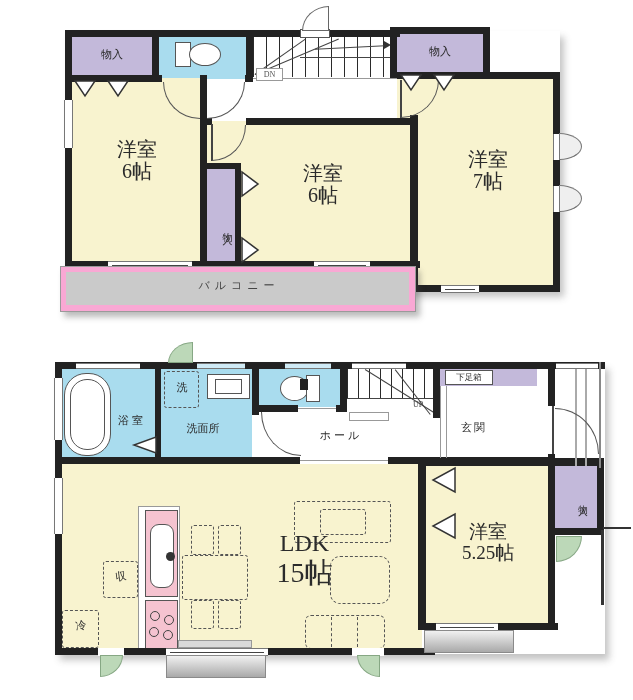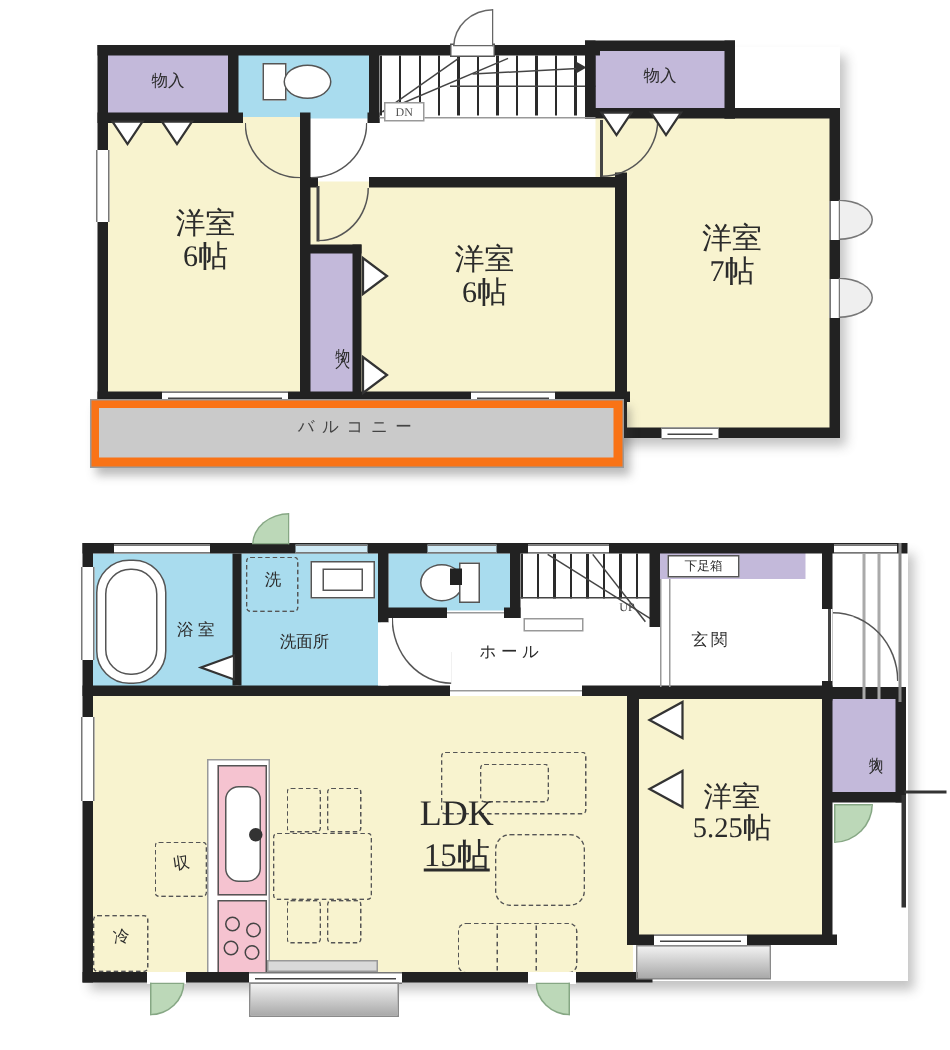--- a/index.html
+++ b/index.html
@@ -127,21 +127,21 @@
     </div>
     <div class="lbl" style="left:268px;top:162px;width:110px;font-size:20px;">
       <span style="position:static;">洋室</span><br>
       <span style="position:static;">6帖</span>
     </div>
     <div class="lbl" style="left:428px;top:148px;width:120px;font-size:20px;">
       <span style="position:static;">洋室</span><br>
       <span style="position:static;text-align:center;">7帖</span>
     </div>
 
-    <div style="left:60px;top:266px;width:356px;height:46px;background:#f97316;border:1.5px solid #9a9a9a;box-shadow:4px 5px 6px rgba(60,60,60,.35);">
+    <div style="left:60px;top:266px;width:356px;height:46px;background:#f9a8d4;border:1.5px solid #9a9a9a;box-shadow:4px 5px 6px rgba(60,60,60,.35);">
       <i style="left:5px;top:5px;width:343px;height:33px;background:#cacaca;"></i>
       <span class="lbl" style="left:88px;top:12px;width:180px;font-size:11px;letter-spacing:5px;color:#444;">バルコニー</span>
     </div>
   </div>
 
   <div style="left:0;top:330px;width:633px;height:370px;">
     <i class="backdrop" style="left:56px;top:33px;width:549px;height:291px;"></i>
 
     <i class="fill" style="left:62px;top:39px;width:95px;height:90px;background:#a9dcee;"></i>
     <i class="fill" style="left:159px;top:39px;width:95px;height:90px;background:#a9dcee;"></i>
@@ -260,21 +260,21 @@
       </svg>
 
     <span class="lbl" style="left:106px;top:84px;width:52px;font-size:11px;letter-spacing:3px;">浴室</span>
     <span class="lbl" style="left:168px;top:51px;width:28px;font-size:11px;">洗</span>
     <span class="lbl" style="left:170px;top:92px;width:66px;font-size:11px;">洗面所</span>
     <span class="lbl" style="left:312px;top:99px;width:58px;font-size:11px;letter-spacing:3px;">ホール</span>
     <span class="fixture lbl" style="left:445px;top:40px;width:48px;height:15px;font-size:8.5px;line-height:13px;border-width:1px;">下足箱</span>
     <span class="lbl" style="left:448px;top:91px;width:52px;font-size:11px;letter-spacing:2px;">玄関</span>
     <div class="lbl" style="left:252px;top:200px;width:105px;font-size:24px;">
       <span style="position:static;">LDK</span><br>
-      <span style="position:static;font-size:22px;text-decoration:underline;">15帖</span>
+      <span style="position:static;font-size:28px;">15帖</span>
     </div>
     <div class="lbl" style="left:428px;top:191px;width:120px;font-size:19px;">
       <span style="position:static;">洋室</span><br>
       <span style="position:static;">5.25帖</span>
     </div>
     <span class="lbl vtext" style="left:562px;top:147px;width:26px;height:44px;font-size:9.5px;">物入</span>
     <span class="lbl" style="left:106px;top:240px;width:30px;font-size:11px;transform:rotate(-8deg);">収</span>
     <span class="lbl" style="left:66px;top:289px;width:30px;font-size:11px;transform:rotate(-8deg);">冷</span>
   </div>
 

